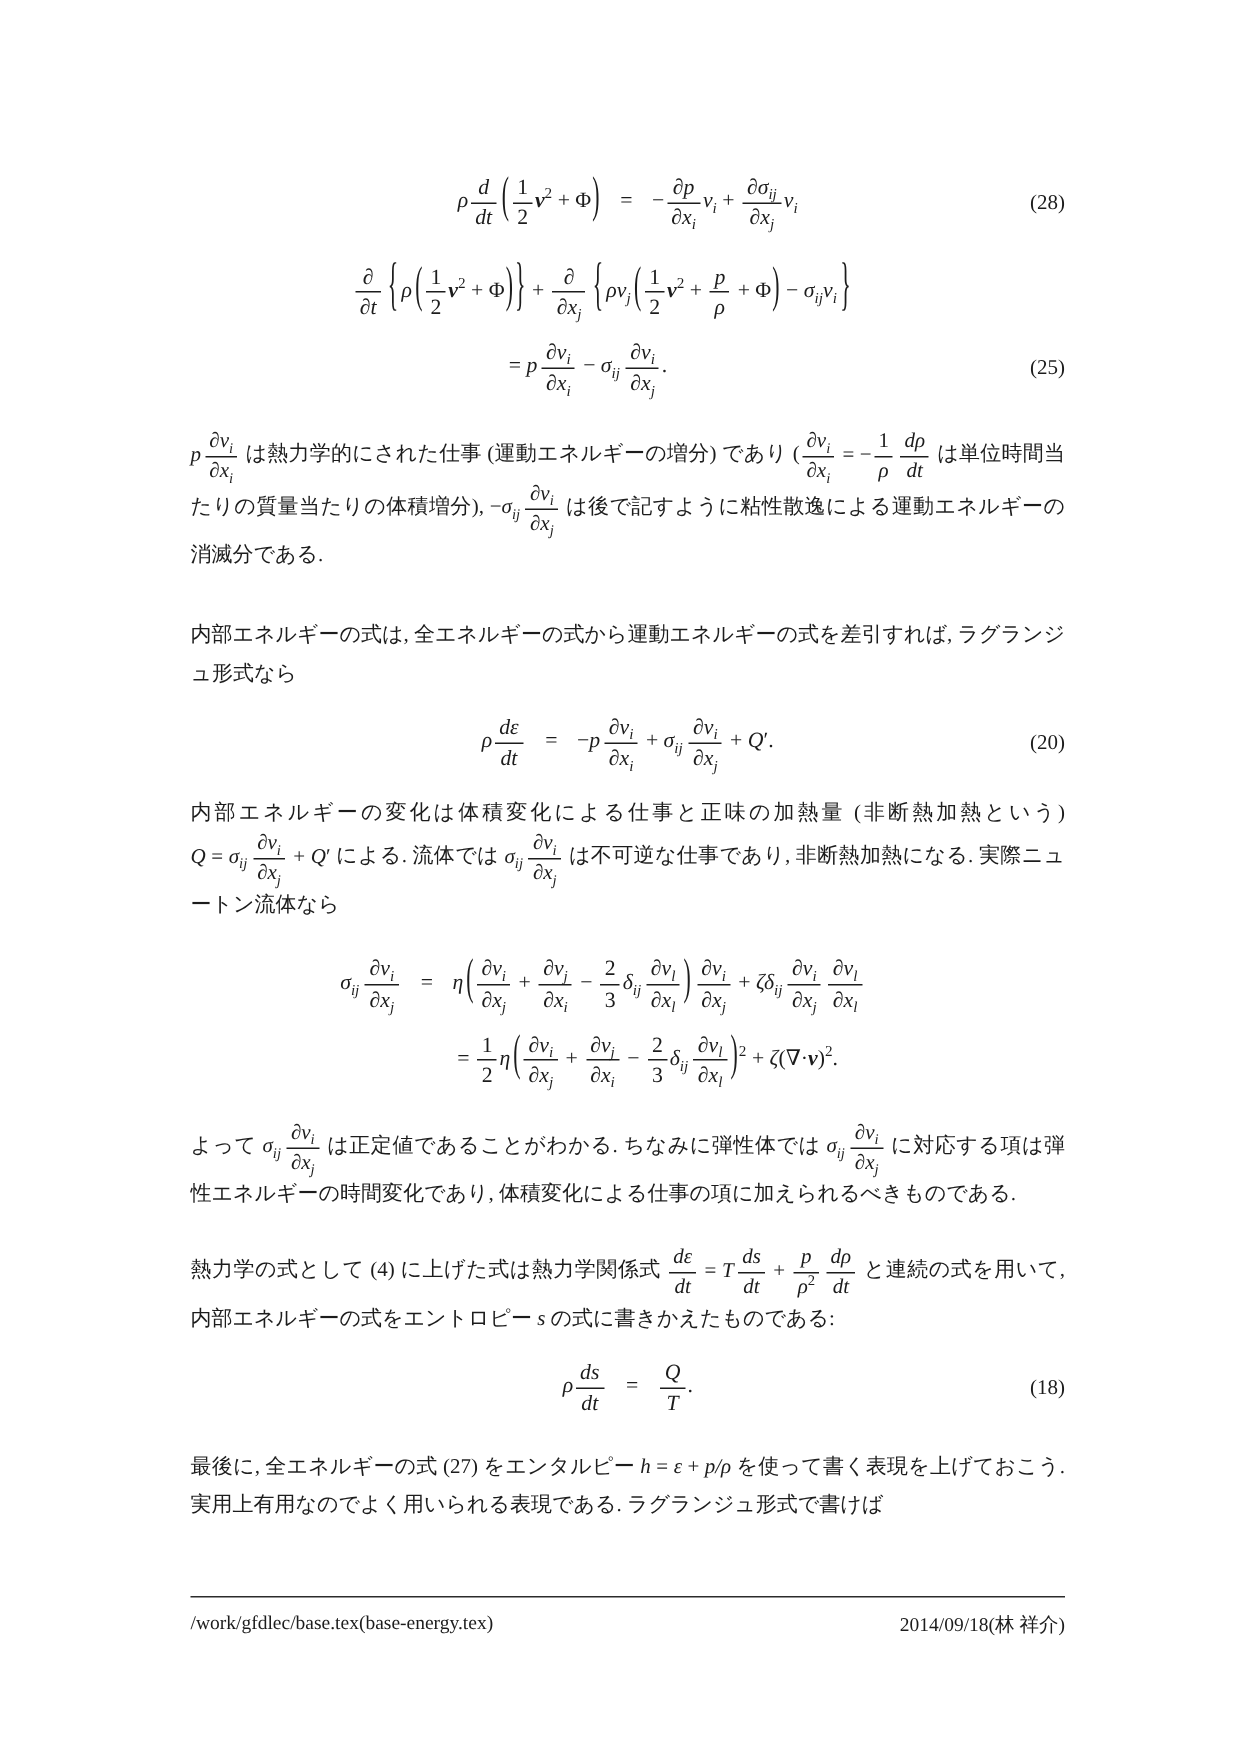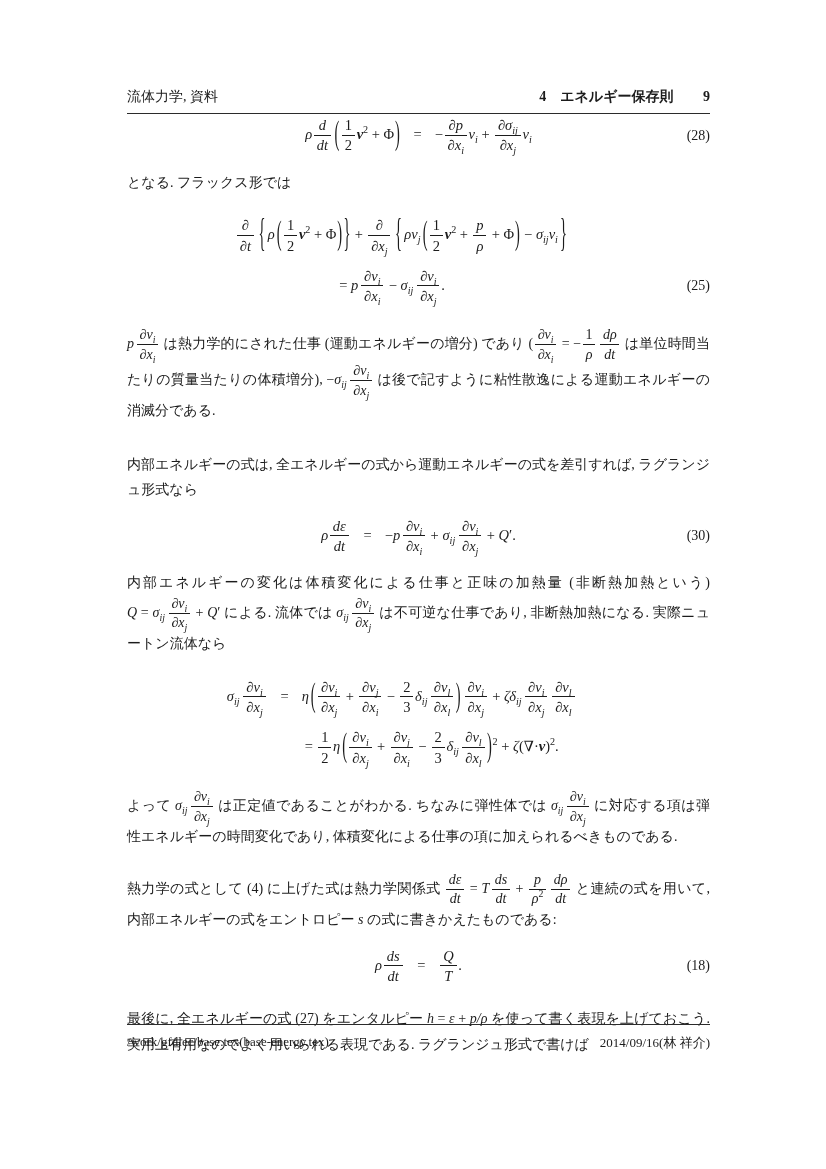--- a/index.html
+++ b/index.html
@@ -25,64 +25,56 @@
   .fn{display:block;padding:0 0.2em 0.1em;border-bottom:1px solid currentColor;}
   .fd{display:block;padding:0.12em 0.2em 0;font-family:Liberation Serif, serif;}
   .bigd{display:inline-block;vertical-align:middle;position:relative;top:-0.05em;
         margin:0 0.05em;font-weight:400;}
   .eq{display:flex;align-items:center;margin:4px 0 16px;font-size:14.5px;line-height:1.1;}
   .eq .body{flex:1;text-align:center;padding-left:48px;}
   .eq .body.noshift{padding-left:14px;}
   .eq .num{width:48px;text-align:right;font-size:14px;}
   .eqlines{display:inline-block;text-align:left;}
   .eqline{padding:7px 0;}
-  .ftr{position:absolute;left:127px;right:116px;top:1024px;
+  .ftr{position:absolute;left:127px;right:116px;top:1064px;
        border-top:1px solid #2b2b2b;padding-top:9px;display:flex;
        justify-content:space-between;font-size:13px;}
 </style>
 </head>
 <body>
 
 <div class="page">
 
-  <header class="hdr">
-    <span>流体力学, 資料</span>
-    <span class="hdr-right">
-      <span>4　エネルギー保存則</span>
-      <span class="hdr-page">9</span>
-    </span>
-  </header>
 
   <main class="content">
 
 
     <div class="eq">
       <span class="body"><span class="eqline"><span class="mv">ρ</span><span class="frac"><span class="fn"><span class="mv">d</span></span><span class="fd"><span class="mv">dt</span></span></span><span style="display: inline-block; width: 0.08em;"></span><span class="bigd" style="transform: scaleY(2.3);">(</span><span class="frac"><span class="fn"><span class="mr">1</span></span><span class="fd"><span class="mr">2</span></span></span><span class="mb">v</span><sup><span class="mr">2</span></sup><span class="mr"> + Φ</span><span class="bigd" style="transform: scaleY(2.3);">)</span><span style="display: inline-block; width: 0.9em;"></span><span class="mr">=</span><span style="display: inline-block; width: 0.9em;"></span><span class="mr">−</span><span class="frac"><span class="fn"><span class="mv">∂p</span></span><span class="fd"><span class="mv">∂x</span><sub><span class="mv">i</span></sub></span></span><span class="mv">v</span><sub><span class="mv">i</span></sub><span class="mr"> + </span><span class="frac"><span class="fn"><span class="mv">∂σ</span><sub><span class="mv">ij</span></sub></span><span class="fd"><span class="mv">∂x</span><sub><span class="mv">j</span></sub></span></span><span class="mv">v</span><sub><span class="mv">i</span></sub></span></span>
       <span class="num">(28)</span>
     </div>
 
-    <p class="para">となる. フラックス形では</p>
 
     <div class="eq">
       <span class="body noshift">
         <span class="eqlines">
           <span class="eqline" style="display:block;"><span class="frac"><span class="fn"><span class="mv">∂</span></span><span class="fd"><span class="mv">∂t</span></span></span><span style="display: inline-block; width: 0.15em;"></span><span class="bigd" style="transform: scaleY(2.7);">{</span><span style="display: inline-block; width: 0.1em;"></span><span class="mv">ρ</span><span style="display: inline-block; width: 0.1em;"></span><span class="bigd" style="transform: scaleY(2.3);">(</span><span class="frac"><span class="fn"><span class="mr">1</span></span><span class="fd"><span class="mr">2</span></span></span><span class="mb">v</span><sup><span class="mr">2</span></sup><span class="mr"> + Φ</span><span class="bigd" style="transform: scaleY(2.3);">)</span><span class="bigd" style="transform: scaleY(2.7);">}</span><span class="mr"> + </span><span class="frac"><span class="fn"><span class="mv">∂</span></span><span class="fd"><span class="mv">∂x</span><sub><span class="mv">j</span></sub></span></span><span style="display: inline-block; width: 0.15em;"></span><span class="bigd" style="transform: scaleY(2.7);">{</span><span style="display: inline-block; width: 0.1em;"></span><span class="mv">ρv</span><sub><span class="mv">j</span></sub><span style="display: inline-block; width: 0.1em;"></span><span class="bigd" style="transform: scaleY(2.3);">(</span><span class="frac"><span class="fn"><span class="mr">1</span></span><span class="fd"><span class="mr">2</span></span></span><span class="mb">v</span><sup><span class="mr">2</span></sup><span class="mr"> + </span><span class="frac"><span class="fn"><span class="mv">p</span></span><span class="fd"><span class="mv">ρ</span></span></span><span class="mr"> + Φ</span><span class="bigd" style="transform: scaleY(2.3);">)</span><span class="mr"> − </span><span class="mv">σ</span><sub><span class="mv">ij</span></sub><span class="mv">v</span><sub><span class="mv">i</span></sub><span style="display: inline-block; width: 0.1em;"></span><span class="bigd" style="transform: scaleY(2.7);">}</span></span>
           <span class="eqline" style="display:block;margin-left:104px;"><span class="mr">= </span><span class="mv">p</span><span style="display: inline-block; width: 0.08em;"></span><span class="frac"><span class="fn"><span class="mv">∂v</span><sub><span class="mv">i</span></sub></span><span class="fd"><span class="mv">∂x</span><sub><span class="mv">i</span></sub></span></span><span class="mr"> − </span><span class="mv">σ</span><sub><span class="mv">ij</span></sub><span style="display: inline-block; width: 0.15em;"></span><span class="frac"><span class="fn"><span class="mv">∂v</span><sub><span class="mv">i</span></sub></span><span class="fd"><span class="mv">∂x</span><sub><span class="mv">j</span></sub></span></span><span class="mr">.</span></span>
         </span>
       </span>
       <span class="num" style="align-self:flex-end;padding-bottom:18px;">(25)</span>
     </div>
 
     <p class="para"><span class="imath"><span class="mv">p</span><span style="display: inline-block; width: 0.08em;"></span><span class="frac"><span class="fn"><span class="mv">∂v</span><sub><span class="mv">i</span></sub></span><span class="fd"><span class="mv">∂x</span><sub><span class="mv">i</span></sub></span></span></span> は熱力学的にされた仕事 (運動エネルギーの増分) であり (<span class="imath"><span class="frac"><span class="fn"><span class="mv">∂v</span><sub><span class="mv">i</span></sub></span><span class="fd"><span class="mv">∂x</span><sub><span class="mv">i</span></sub></span></span><span class="mr"> = −</span><span class="frac"><span class="fn"><span class="mr">1</span></span><span class="fd"><span class="mv">ρ</span></span></span><span style="display: inline-block; width: 0.1em;"></span><span class="frac"><span class="fn"><span class="mv">dρ</span></span><span class="fd"><span class="mv">dt</span></span></span></span> は単位時間当たりの質量当たりの体積増分), <span class="imath"><span class="mr">−</span><span class="mv">σ</span><sub><span class="mv">ij</span></sub><span style="display: inline-block; width: 0.15em;"></span><span class="frac"><span class="fn"><span class="mv">∂v</span><sub><span class="mv">i</span></sub></span><span class="fd"><span class="mv">∂x</span><sub><span class="mv">j</span></sub></span></span></span> は後で記すように粘性散逸による運動エネルギーの消滅分である.</p>
 
     <p class="para" style="margin-top:28px;">内部エネルギーの式は, 全エネルギーの式から運動エネルギーの式を差引すれば, ラグランジュ形式なら</p>
 
     <div class="eq">
       <span class="body"><span class="eqline"><span class="mv">ρ</span><span class="frac"><span class="fn"><span class="mv">dε</span></span><span class="fd"><span class="mv">dt</span></span></span><span style="display: inline-block; width: 0.9em;"></span><span class="mr">=</span><span style="display: inline-block; width: 0.9em;"></span><span class="mr">−</span><span class="mv">p</span><span style="display: inline-block; width: 0.08em;"></span><span class="frac"><span class="fn"><span class="mv">∂v</span><sub><span class="mv">i</span></sub></span><span class="fd"><span class="mv">∂x</span><sub><span class="mv">i</span></sub></span></span><span class="mr"> + </span><span class="mv">σ</span><sub><span class="mv">ij</span></sub><span style="display: inline-block; width: 0.15em;"></span><span class="frac"><span class="fn"><span class="mv">∂v</span><sub><span class="mv">i</span></sub></span><span class="fd"><span class="mv">∂x</span><sub><span class="mv">j</span></sub></span></span><span class="mr"> + </span><span class="mv">Q</span><span class="mr">′.</span></span></span>
-      <span class="num">(30)</span>
+      <span class="num">(20)</span>
     </div>
 
     <p class="para">内部エネルギーの変化は体積変化による仕事と正味の加熱量 (非断熱加熱という) <span class="imath"><span class="mv">Q</span><span class="mr"> = </span><span class="mv">σ</span><sub><span class="mv">ij</span></sub><span style="display: inline-block; width: 0.15em;"></span><span class="frac"><span class="fn"><span class="mv">∂v</span><sub><span class="mv">i</span></sub></span><span class="fd"><span class="mv">∂x</span><sub><span class="mv">j</span></sub></span></span><span class="mr"> + </span><span class="mv">Q</span><span class="mr">′</span></span> による. 流体では <span class="imath"><span class="mv">σ</span><sub><span class="mv">ij</span></sub><span style="display: inline-block; width: 0.15em;"></span><span class="frac"><span class="fn"><span class="mv">∂v</span><sub><span class="mv">i</span></sub></span><span class="fd"><span class="mv">∂x</span><sub><span class="mv">j</span></sub></span></span></span> は不可逆な仕事であり, 非断熱加熱になる. 実際ニュートン流体なら</p>
 
     <div class="eq">
       <span class="body noshift">
         <span class="eqlines">
           <span class="eqline" style="display:block;"><span class="mv">σ</span><sub><span class="mv">ij</span></sub><span style="display: inline-block; width: 0.15em;"></span><span class="frac"><span class="fn"><span class="mv">∂v</span><sub><span class="mv">i</span></sub></span><span class="fd"><span class="mv">∂x</span><sub><span class="mv">j</span></sub></span></span><span style="display: inline-block; width: 0.9em;"></span><span class="mr">=</span><span style="display: inline-block; width: 0.9em;"></span><span class="mv">η</span><span style="display: inline-block; width: 0.08em;"></span><span class="bigd" style="transform: scaleY(2.3);">(</span><span class="frac"><span class="fn"><span class="mv">∂v</span><sub><span class="mv">i</span></sub></span><span class="fd"><span class="mv">∂x</span><sub><span class="mv">j</span></sub></span></span><span class="mr"> + </span><span class="frac"><span class="fn"><span class="mv">∂v</span><sub><span class="mv">j</span></sub></span><span class="fd"><span class="mv">∂x</span><sub><span class="mv">i</span></sub></span></span><span class="mr"> − </span><span class="frac"><span class="fn"><span class="mr">2</span></span><span class="fd"><span class="mr">3</span></span></span><span class="mv">δ</span><sub><span class="mv">ij</span></sub><span style="display: inline-block; width: 0.12em;"></span><span class="frac"><span class="fn"><span class="mv">∂v</span><sub><span class="mv">l</span></sub></span><span class="fd"><span class="mv">∂x</span><sub><span class="mv">l</span></sub></span></span><span class="bigd" style="transform: scaleY(2.3);">)</span><span style="display: inline-block; width: 0.12em;"></span><span class="frac"><span class="fn"><span class="mv">∂v</span><sub><span class="mv">i</span></sub></span><span class="fd"><span class="mv">∂x</span><sub><span class="mv">j</span></sub></span></span><span class="mr"> + </span><span class="mv">ζδ</span><sub><span class="mv">ij</span></sub><span style="display: inline-block; width: 0.12em;"></span><span class="frac"><span class="fn"><span class="mv">∂v</span><sub><span class="mv">i</span></sub></span><span class="fd"><span class="mv">∂x</span><sub><span class="mv">j</span></sub></span></span><span style="display: inline-block; width: 0.1em;"></span><span class="frac"><span class="fn"><span class="mv">∂v</span><sub><span class="mv">l</span></sub></span><span class="fd"><span class="mv">∂x</span><sub><span class="mv">l</span></sub></span></span></span>
           <span class="eqline" style="display:block;margin-left:78px;"><span class="mr">= </span><span class="frac"><span class="fn"><span class="mr">1</span></span><span class="fd"><span class="mr">2</span></span></span><span class="mv">η</span><span style="display: inline-block; width: 0.08em;"></span><span class="bigd" style="transform: scaleY(2.3);">(</span><span class="frac"><span class="fn"><span class="mv">∂v</span><sub><span class="mv">i</span></sub></span><span class="fd"><span class="mv">∂x</span><sub><span class="mv">j</span></sub></span></span><span class="mr"> + </span><span class="frac"><span class="fn"><span class="mv">∂v</span><sub><span class="mv">j</span></sub></span><span class="fd"><span class="mv">∂x</span><sub><span class="mv">i</span></sub></span></span><span class="mr"> − </span><span class="frac"><span class="fn"><span class="mr">2</span></span><span class="fd"><span class="mr">3</span></span></span><span class="mv">δ</span><sub><span class="mv">ij</span></sub><span style="display: inline-block; width: 0.12em;"></span><span class="frac"><span class="fn"><span class="mv">∂v</span><sub><span class="mv">l</span></sub></span><span class="fd"><span class="mv">∂x</span><sub><span class="mv">l</span></sub></span></span><span class="bigd" style="transform: scaleY(2.3);">)</span><sup><span class="mr">2</span></sup><span class="mr"> + </span><span class="mv">ζ</span><span class="mr">(∇·</span><span class="mb">v</span><span class="mr">)</span><sup><span class="mr">2</span></sup><span class="mr">.</span></span>
         </span>
@@ -99,16 +91,16 @@
       <span class="num">(18)</span>
     </div>
 
 
     <p class="para" style="margin-top:22px;">最後に, 全エネルギーの式 (27) をエンタルピー <span class="imath"><span class="mv">h</span><span class="mr"> = </span><span class="mv">ε</span><span class="mr"> + </span><span class="mv">p/ρ</span></span> を使って書く表現を上げておこう. 実用上有用なのでよく用いられる表現である. ラグランジュ形式で書けば</p>
 
   </main>
 
   <footer class="ftr">
     <span>/work/gfdlec/base.tex(base-energy.tex)</span>
-    <span>2014/09/16(林 祥介)</span>
+    <span>2014/09/18(林 祥介)</span>
   </footer>
 
 </div>
 
 </body></html>

